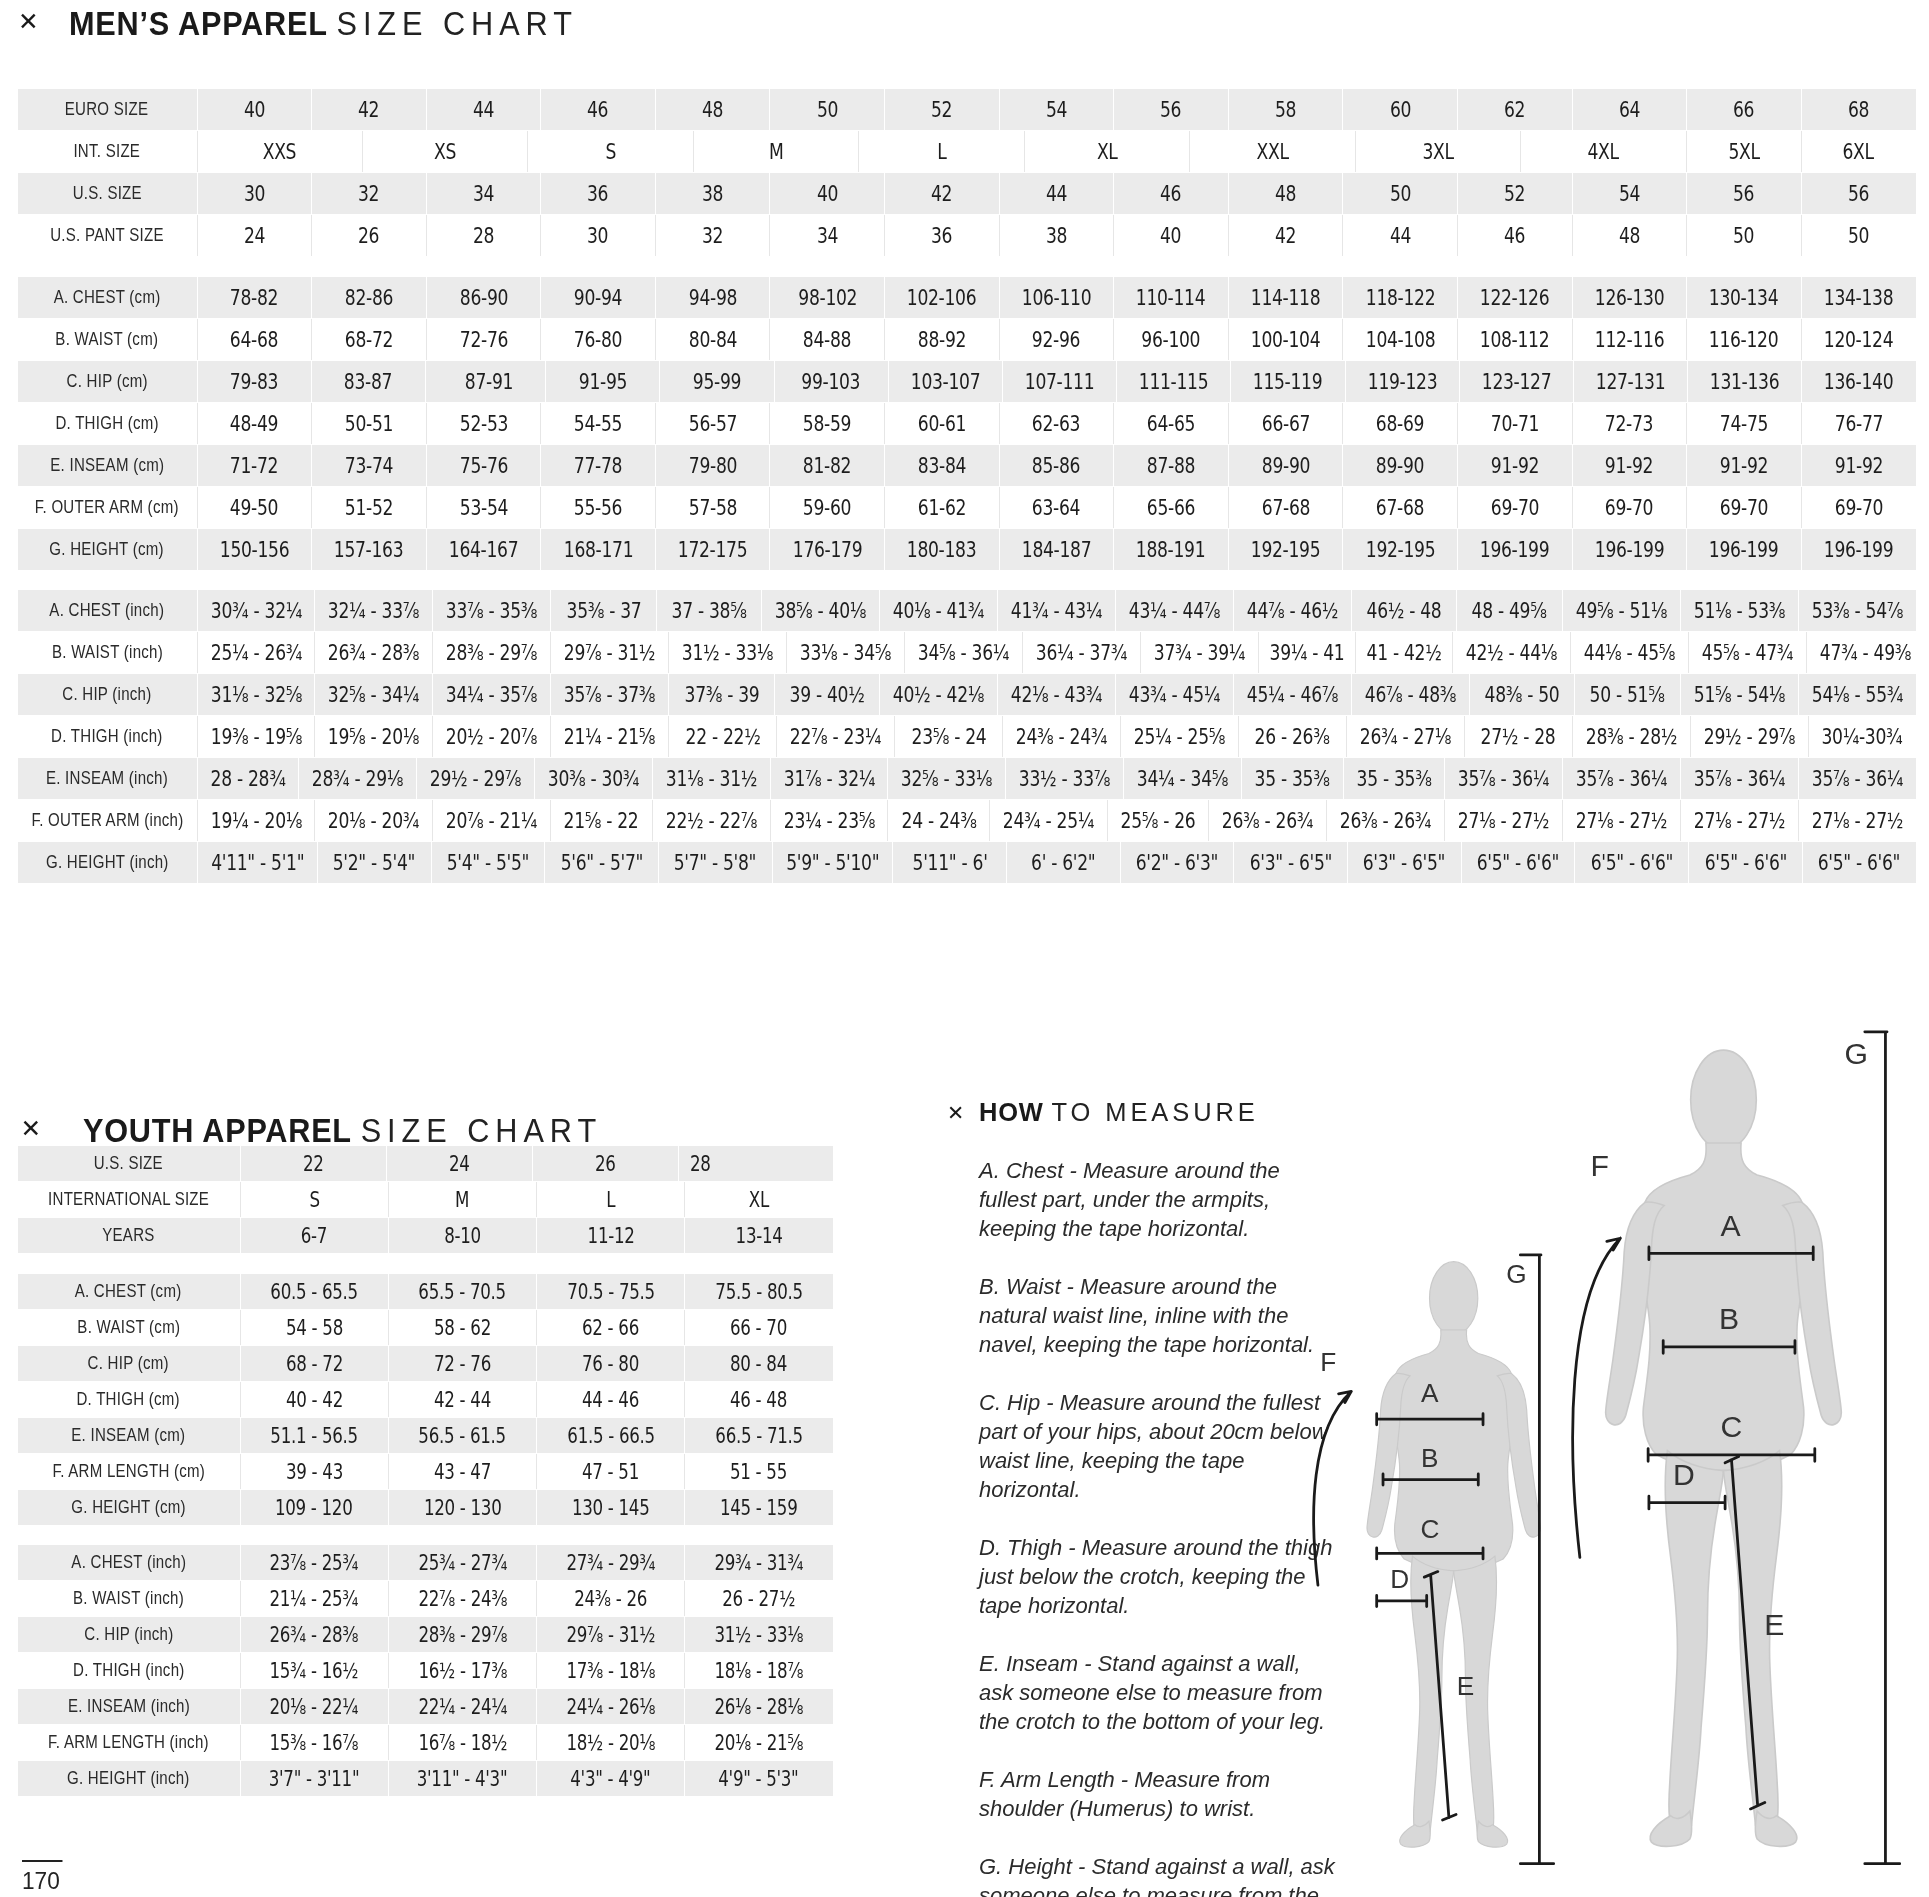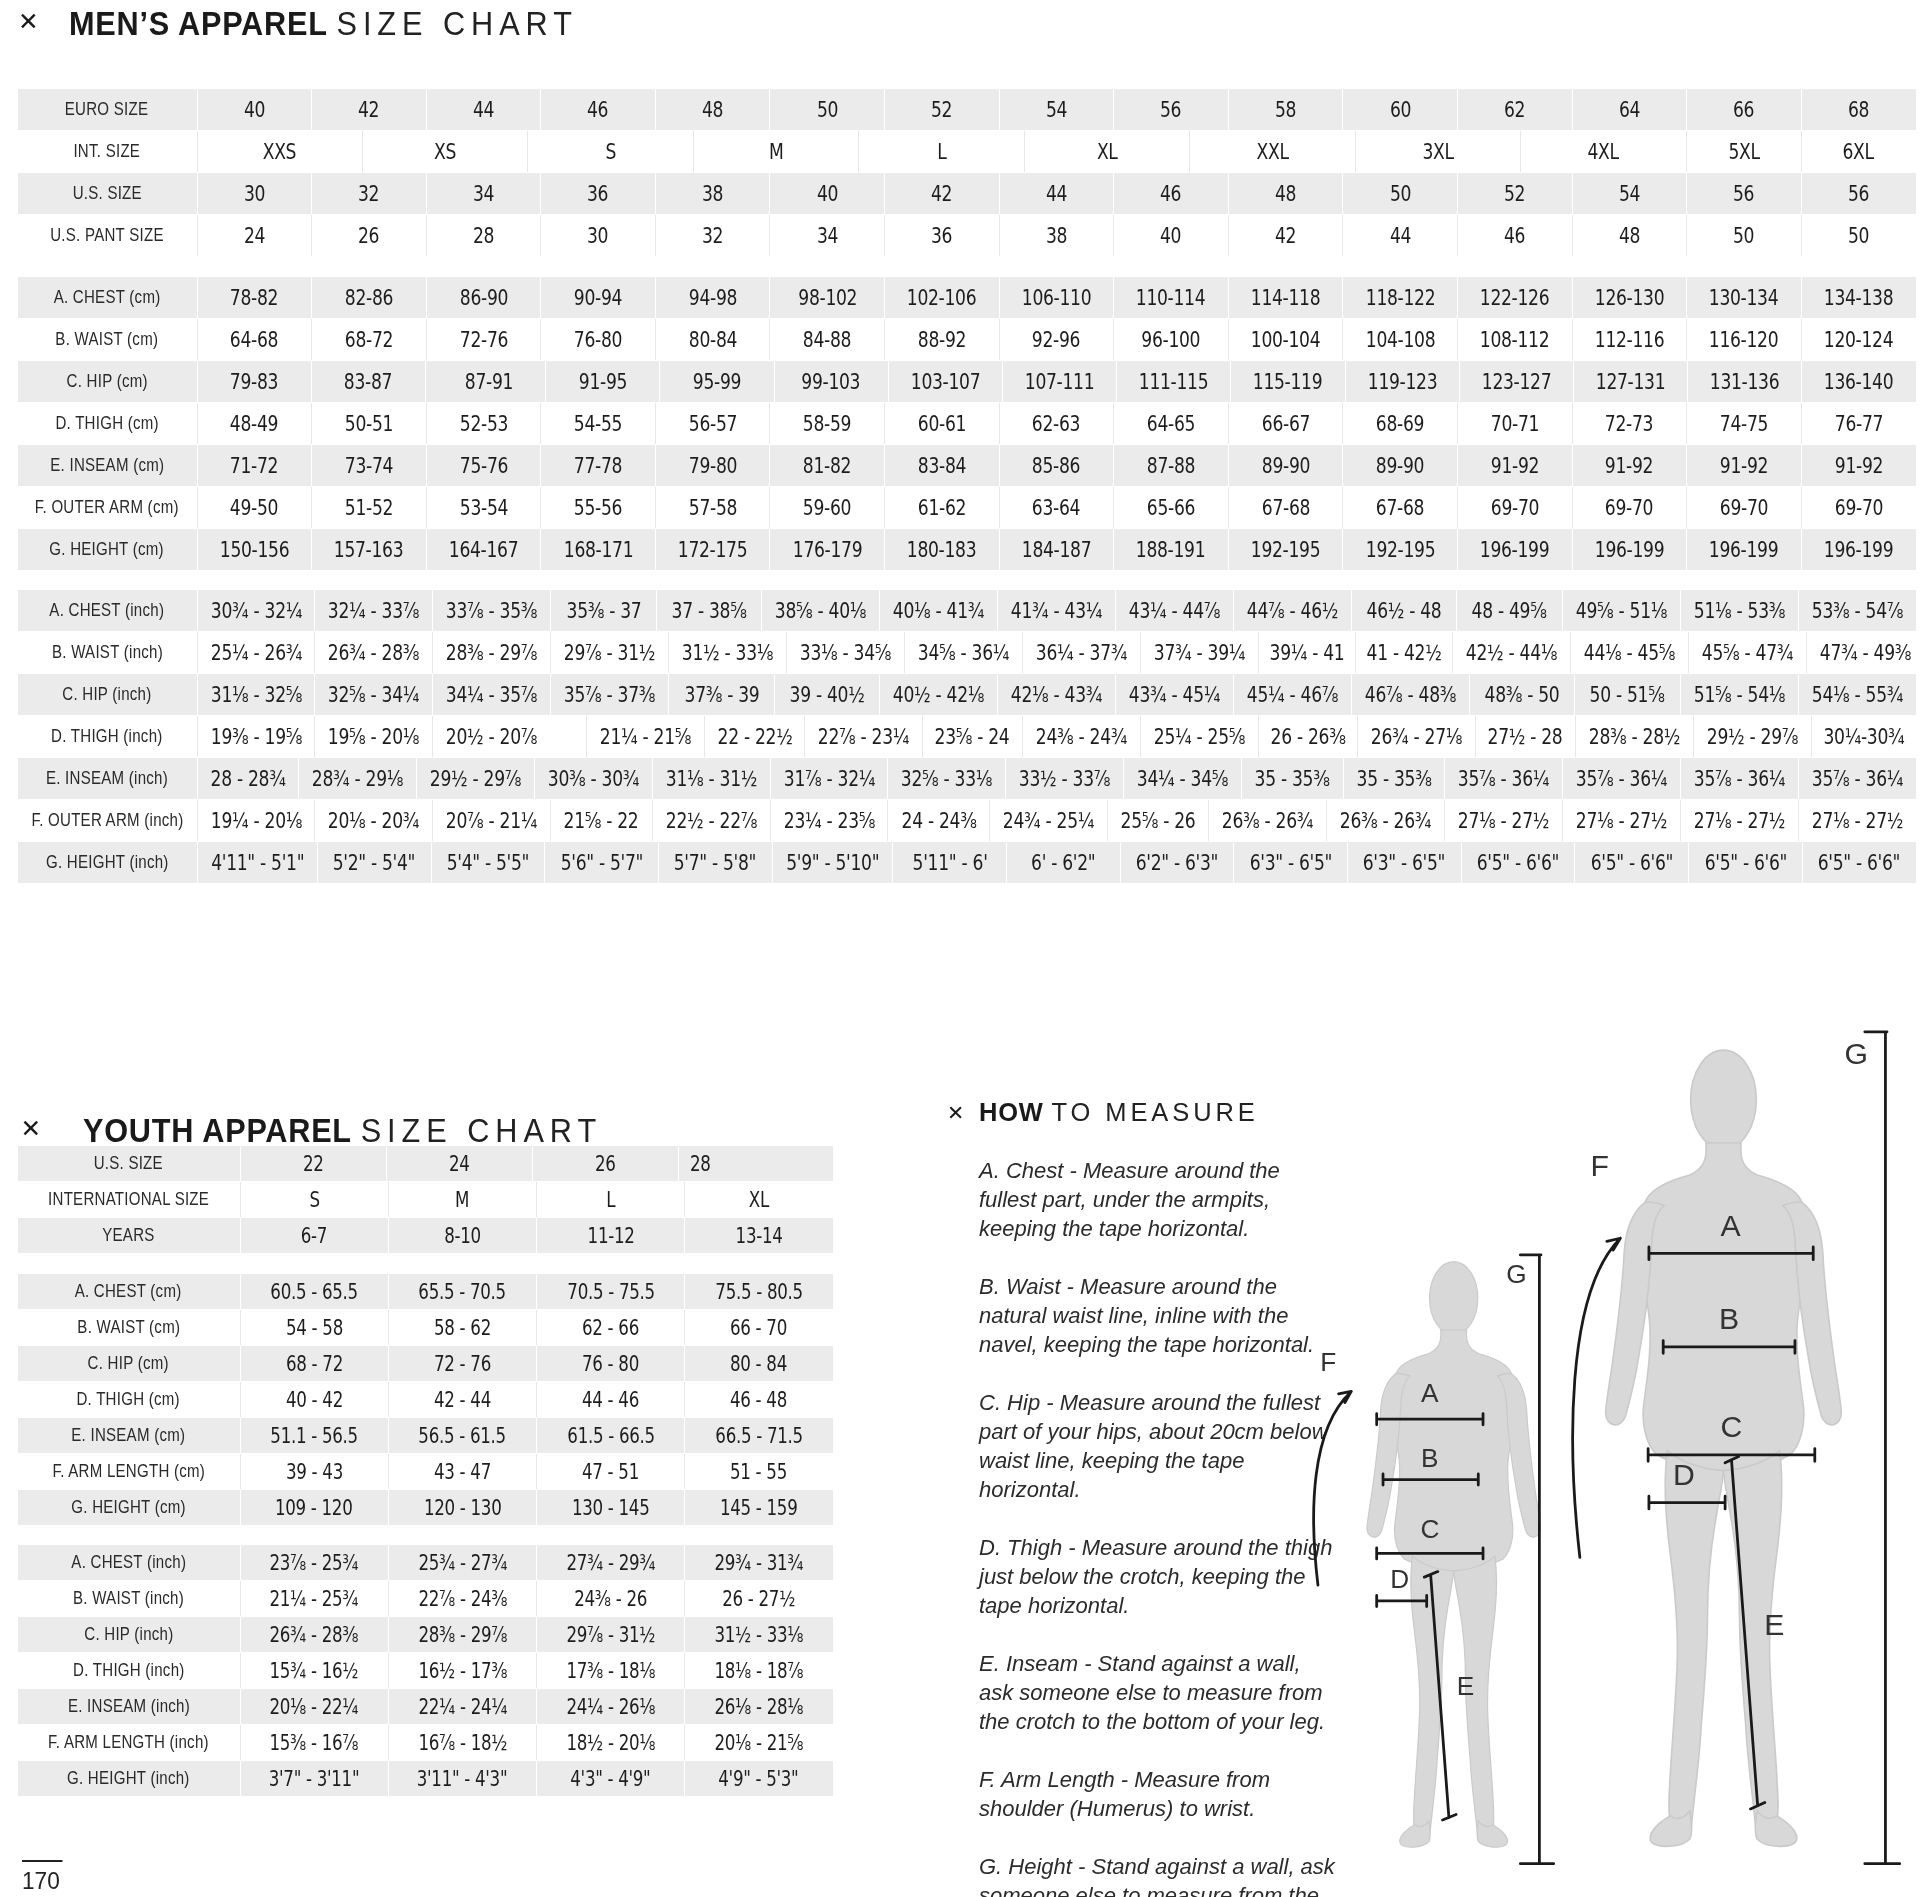--- a/index.html
+++ b/index.html
@@ -757,21 +757,21 @@
           </div>
           <div class="tcell" style="flex-grow: 9;">
             <span class="num">19⅜ - 19⅝</span>
           </div>
           <div class="tcell" style="flex-grow: 9;">
             <span class="num">19⅝ - 20⅛</span>
           </div>
           <div class="tcell" style="flex-grow: 9;">
             <span class="num">20½ - 20⅞</span>
           </div>
-          <div class="tcell" style="flex-grow: 9; margin-left: 36px;">
+          <div class="tcell" style="flex-grow: 9;">
             <span class="num">21¼ - 21⅝</span>
           </div>
           <div class="tcell" style="flex-grow: 9;">
             <span class="num">22 - 22½</span>
           </div>
           <div class="tcell" style="flex-grow: 9;">
             <span class="num">22⅞ - 23¼</span>
           </div>
           <div class="tcell" style="flex-grow: 9;">
             <span class="num">23⅝ - 24</span>

